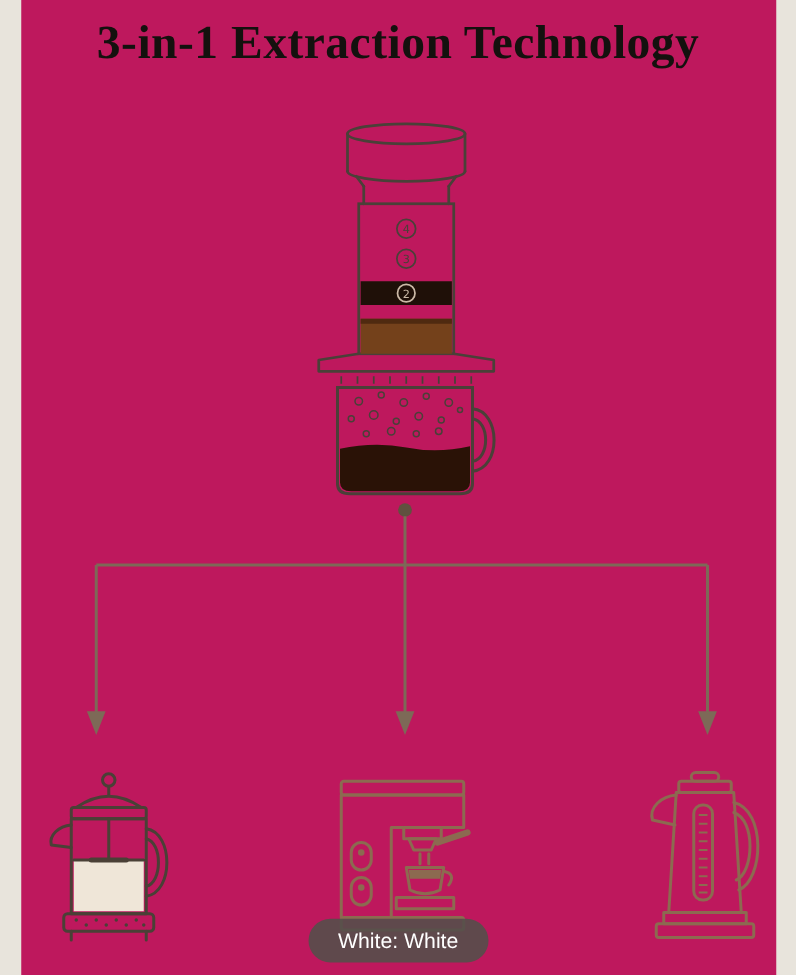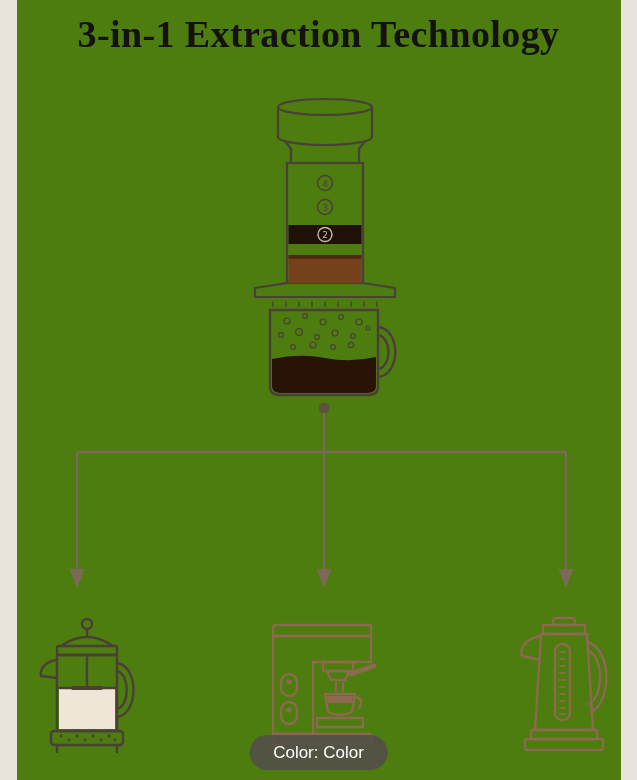--- a/index.html
+++ b/index.html
@@ -3,21 +3,21 @@
 <meta charset="utf-8">
 <title>3-in-1 Extraction Technology</title>
 <style>
   * { box-sizing: border-box; }
   html, body { margin: 0; padding: 0; background: #e8e4dc; }
   .canvas {
     position: relative;
     width: 604px;
     height: 780px;
     margin: 0 auto;
-    background: #4d7c0f;
+    background: #be185d;
     overflow: hidden;
     font-family: "Liberation Sans", sans-serif;
   }
   .title {
     position: absolute;
     top: 12px;
     left: 0;
     right: 0;
     text-align: center;
     font-family: "Liberation Serif", serif;
@@ -207,16 +207,16 @@
       <line x1="54" y1="64" x2="61" y2="64"></line>
         <line x1="54" y1="71" x2="61" y2="71"></line>
       <line x1="54" y1="78" x2="61" y2="78"></line>
         <line x1="54" y1="85" x2="61" y2="85"></line>
       <line x1="54" y1="92" x2="61" y2="92"></line>
         <line x1="54" y1="98" x2="61" y2="98"></line>
     </g>
   </svg>
 
   <div class="badge">
-    <span>Color: Color</span>
+    <span>White: White</span>
   </div>
 
 </div>
 
 </body></html>

